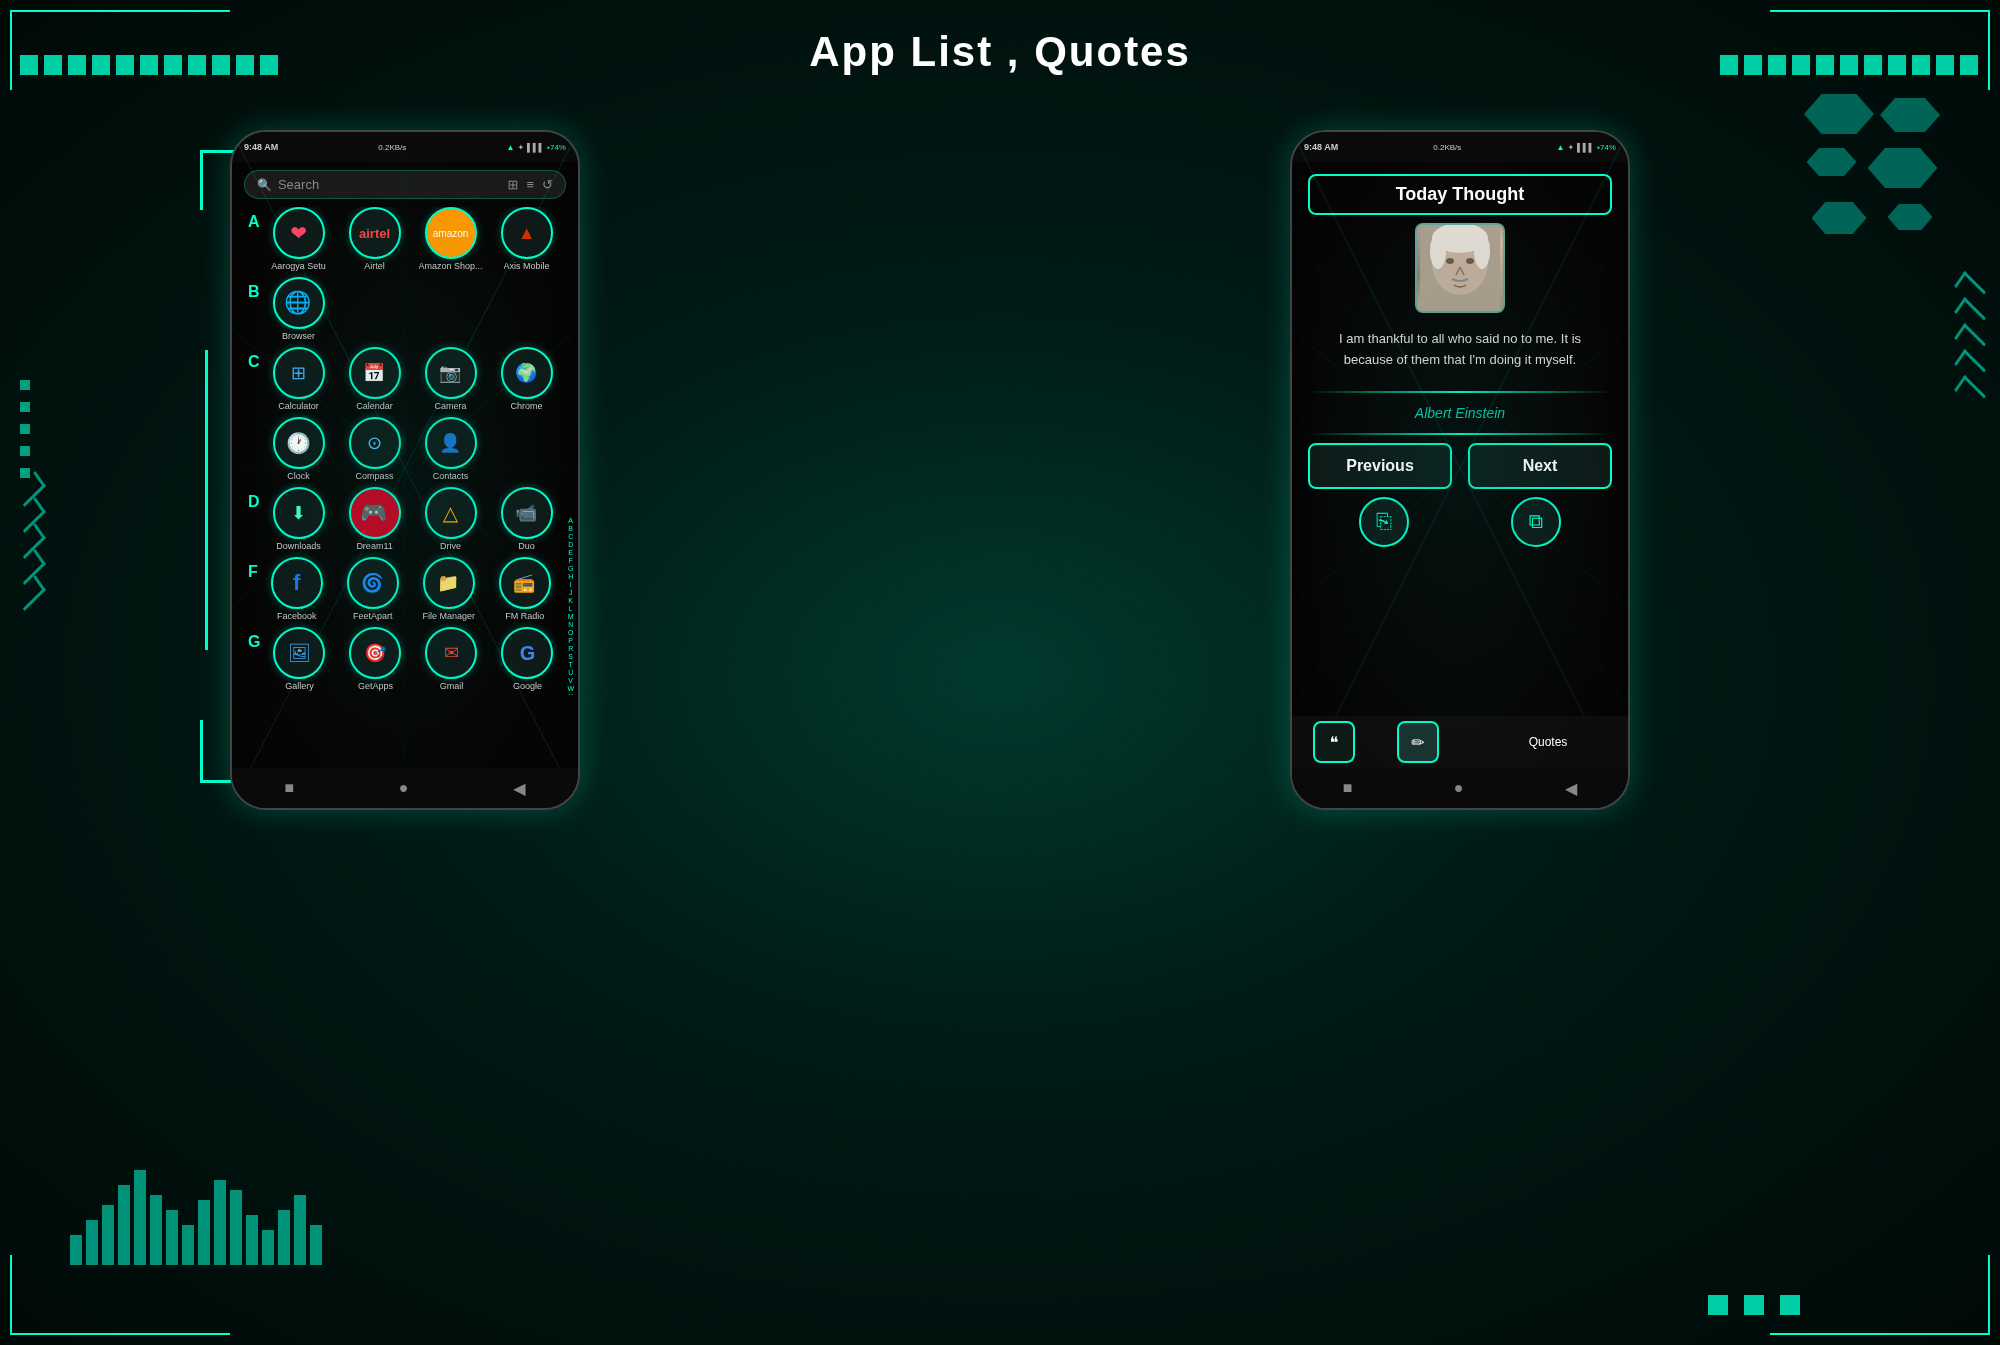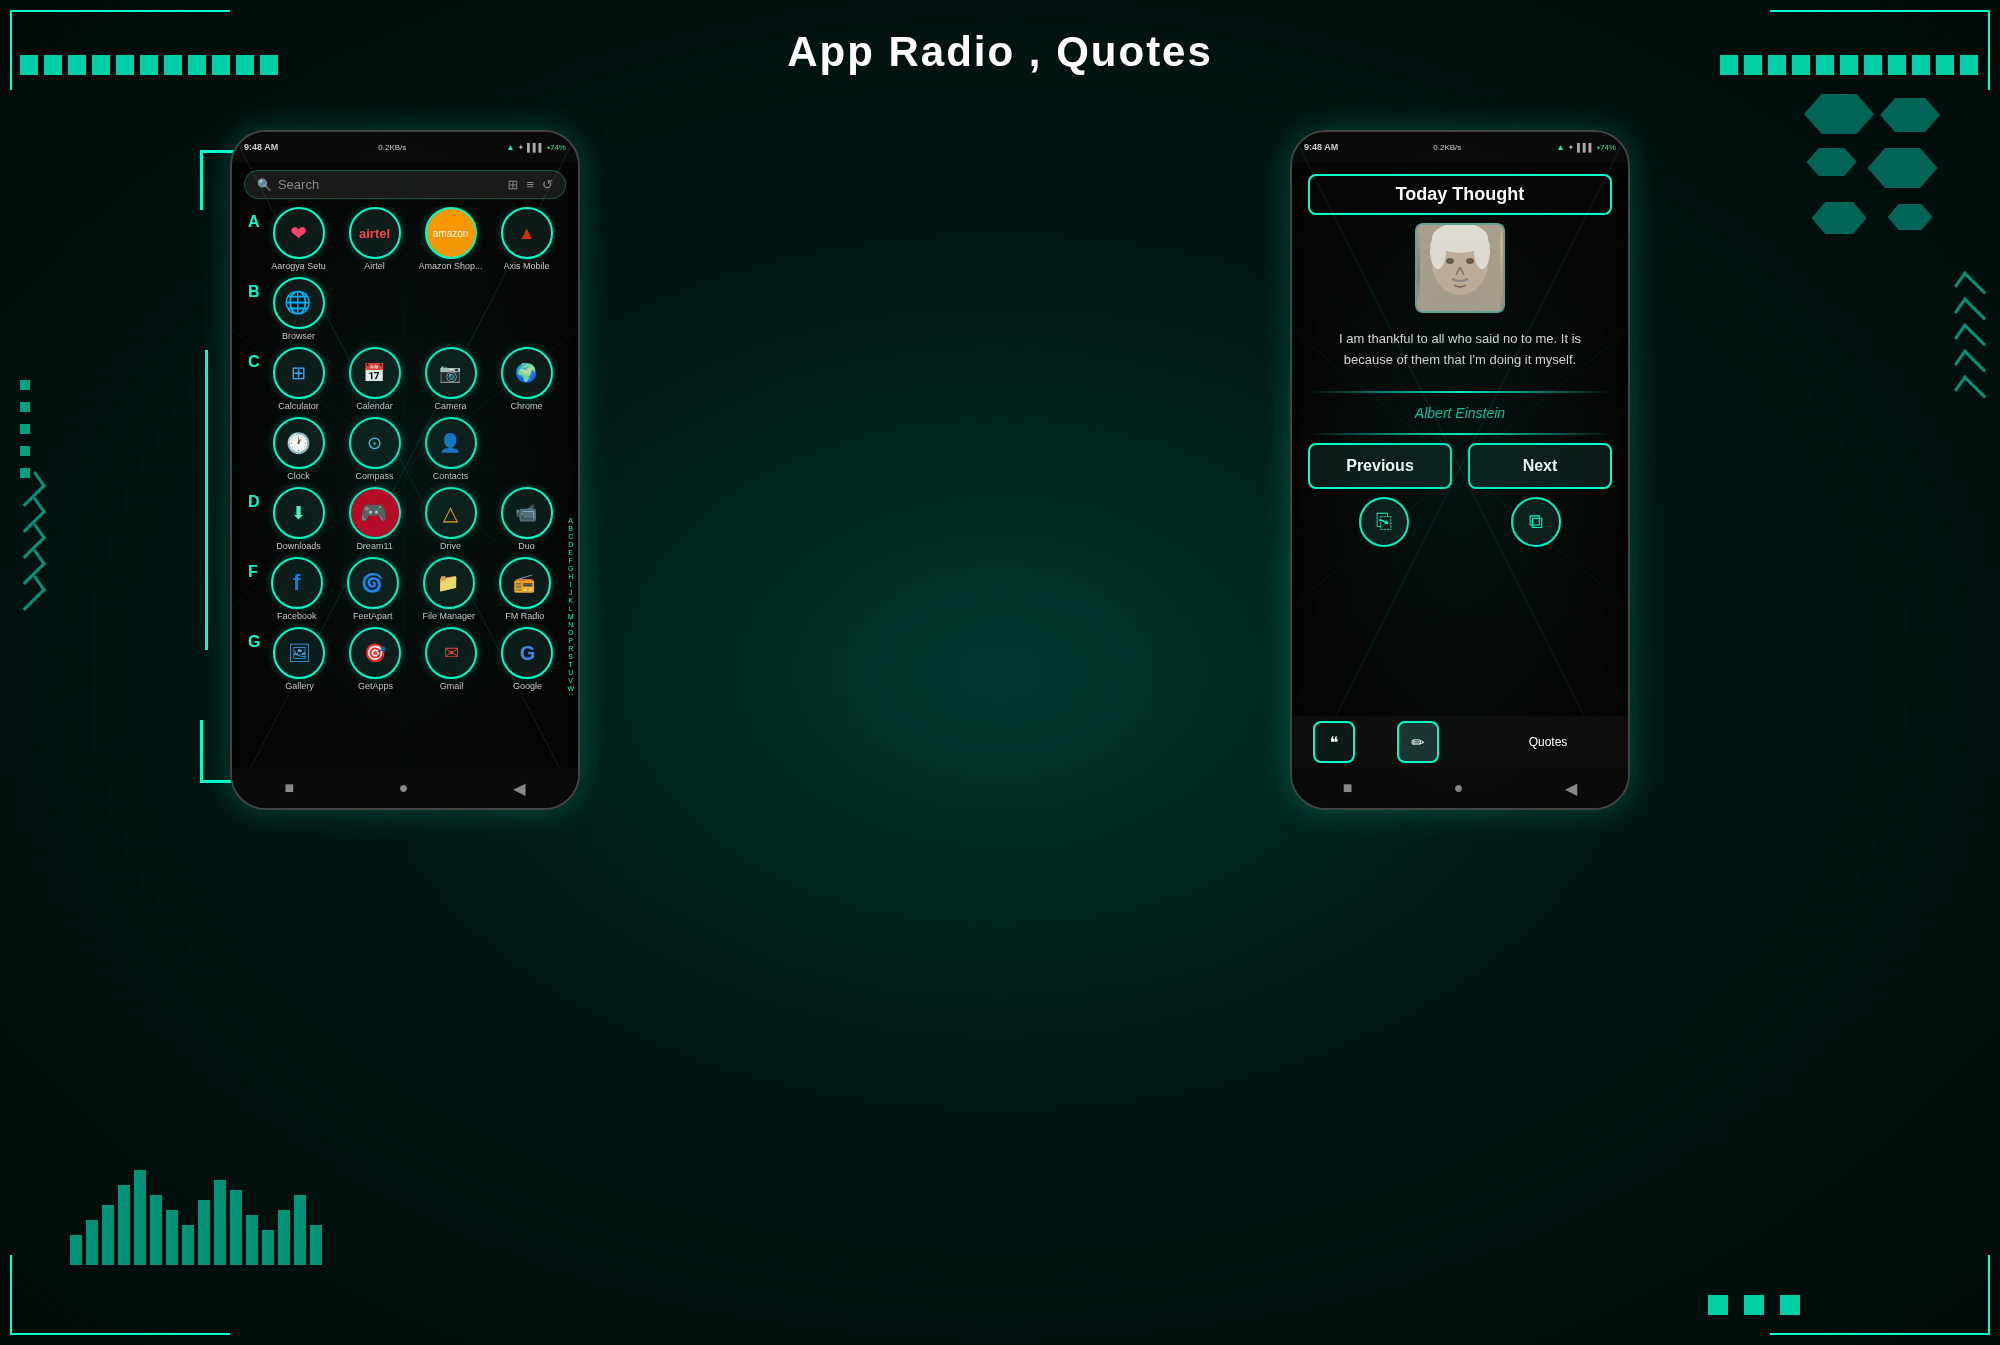--- a/index.html
+++ b/index.html
@@ -562,21 +562,21 @@
   <div class="bar" style="height:70px"></div>
   <div class="bar" style="height:40px"></div>
 </div>
 
 <div class="bottom-dots">
   <div class="bottom-dot"></div>
   <div class="bottom-dot"></div>
   <div class="bottom-dot"></div>
 </div>
 
-<h1 class="page-title">App Radio , Quotes</h1>
+<h1 class="page-title">App List , Quotes</h1>
 
 <div class="border-seg bracket-left-top-h"></div>
 <div class="border-seg bracket-left-top-v"></div>
 <div class="border-seg bracket-left-bot-h"></div>
 <div class="border-seg bracket-left-bot-v"></div>
 <div class="border-seg mid-left-v"></div>
 
 <div class="phone-left">
   <div class="phone-inner-content">
 

